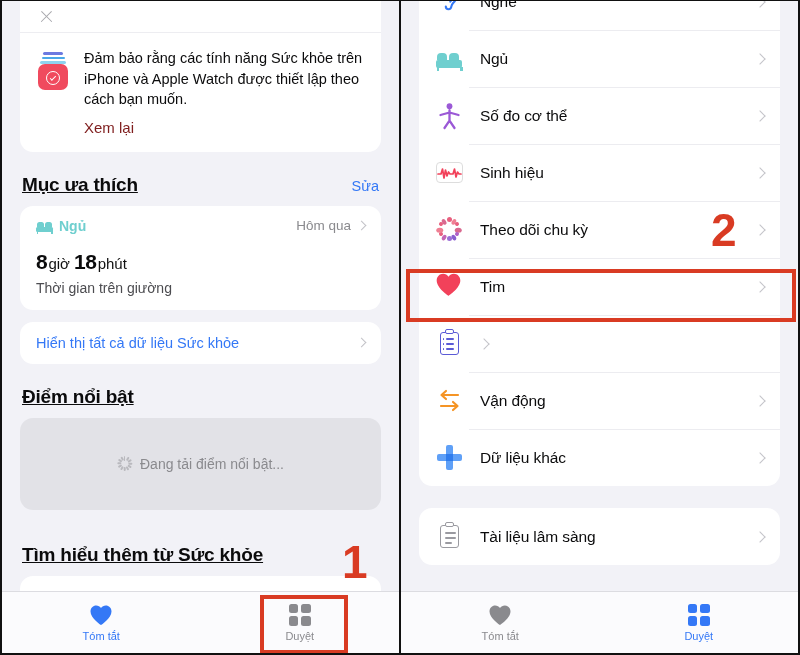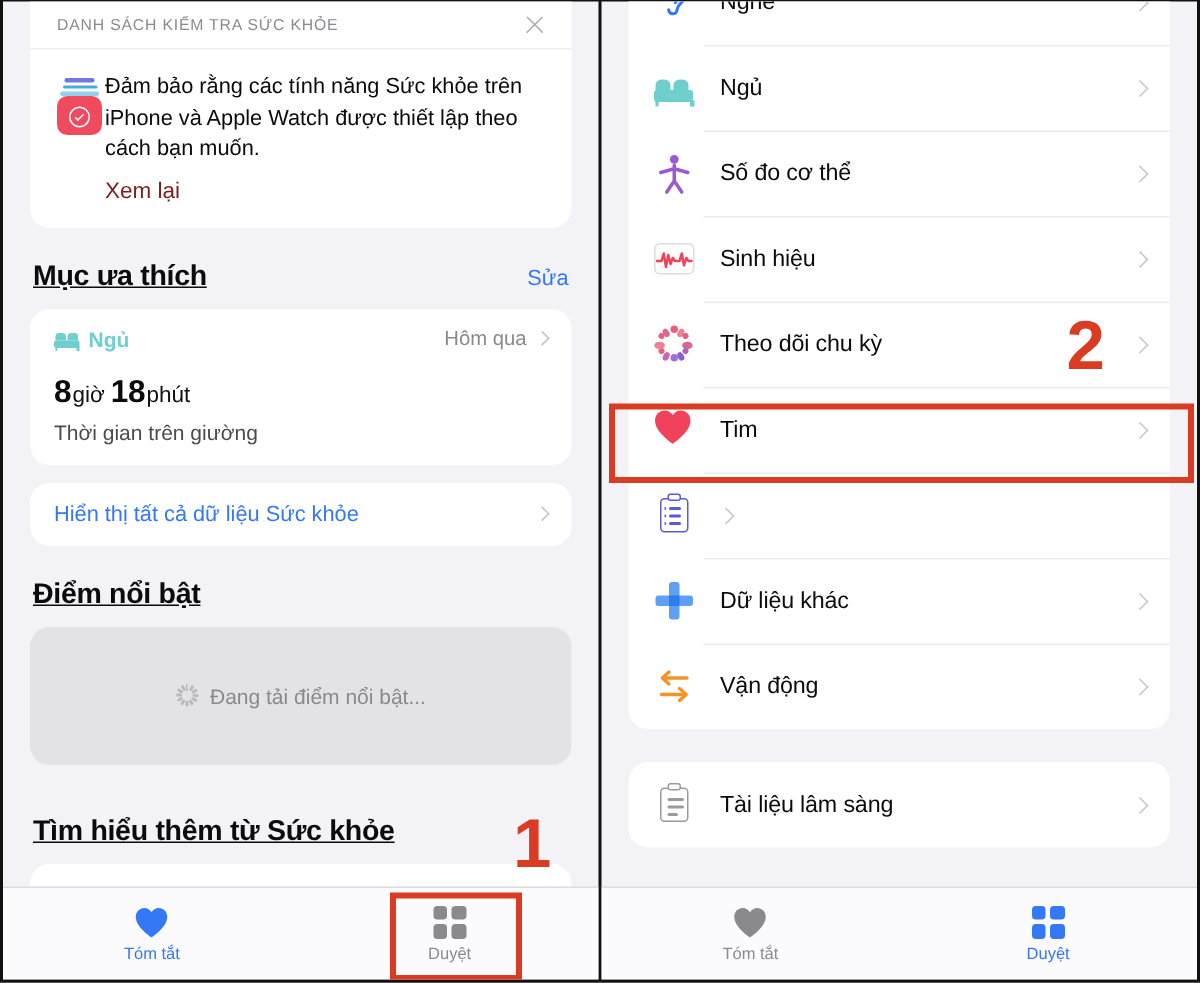--- a/index.html
+++ b/index.html
@@ -46,21 +46,21 @@
   .close-x {
     width: 17px; height: 17px; position: relative; cursor: pointer;
   }
   .close-x::before, .close-x::after {
     content:""; position:absolute; left:1px; top:8px; width:15px; height:1.4px;
     background:#a9a9ae; border-radius:1px;
   }
   .close-x::before { transform: rotate(45deg); }
   .close-x::after  { transform: rotate(-45deg); }
 
-  .checklist-body { display: flex; padding: 15px 18px 16px 16px; }
+  .checklist-body { display: flex; padding: 15px 18px 16px 16px; gap: 14px; }
   .checklist-text { flex: 1; }
   .checklist-msg {
     font-size: 14.5px; line-height: 1.42; color: #0b0b0c; font-weight: 500;
   }
   .checklist-link {
     margin-top: 9px; font-size: 15px; color: #7f1d1d; cursor: pointer;
   }
 
   
   .ck-icon { width: 34px; height: 40px; position: relative; flex: 0 0 34px; margin-top: 3px; }
@@ -224,21 +224,20 @@
 </head>
 <body>
 
 <div class="screens">
 
   <div class="phone left">
     <div class="scroll">
 
       <div class="card" style="margin-top:0;border-radius:0 0 13px 13px;">
         <div class="checklist-head">
-          <div class="checklist-title">DANH SÁCH KIỂM TRA SỨC KHỎE</div>
           <div class="close-x"></div>
         </div>
         <div class="checklist-body">
           <div class="ck-icon">
             <div class="bar b1"></div>
               <div class="bar b2"></div>
               <div class="bar b3"></div>
             <div class="box"></div>
               <div class="chk"></div>
           </div>
@@ -422,37 +421,37 @@
               <div class="d" style="top:10px"></div>
                 <div class="ln" style="top:10.2px"></div>
               <div class="d" style="top:15px"></div>
                 <div class="ln" style="top:15.2px"></div>
             </div>
           </div>
           <div class="chev-lg"></div>
         </div>
 
         <div class="list-row">
+          <div class="list-icon">
+            <svg width="29" height="29" viewBox="0 0 29 29">
+              <path d="M23 9H7M11 5L6.5 9 11 13" fill="none" stroke="#f59425" stroke-width="2.2" stroke-linecap="round" stroke-linejoin="round"></path>
+              <path d="M6 20h16M18 16l4.5 4L18 24" fill="none" stroke="#f59425" stroke-width="2.2" stroke-linecap="round" stroke-linejoin="round"></path>
+            </svg>
+          </div>
+          <div class="list-label">Vận động</div>
+          <div class="chev-lg"></div>
+        </div>
+
+        <div class="list-row">
           <div class="list-icon ic-plus">
             <div class="v"></div>
               <div class="h"></div>
               <div class="c"></div>
           </div>
           <div class="list-label">Dữ liệu khác</div>
-          <div class="chev-lg"></div>
-        </div>
-
-        <div class="list-row">
-          <div class="list-icon">
-            <svg width="29" height="29" viewBox="0 0 29 29">
-              <path d="M23 9H7M11 5L6.5 9 11 13" fill="none" stroke="#f59425" stroke-width="2.2" stroke-linecap="round" stroke-linejoin="round"></path>
-              <path d="M6 20h16M18 16l4.5 4L18 24" fill="none" stroke="#f59425" stroke-width="2.2" stroke-linecap="round" stroke-linejoin="round"></path>
-            </svg>
-          </div>
-          <div class="list-label">Vận động</div>
           <div class="chev-lg"></div>
         </div>
       </div>
 
       <div class="list-card" style="margin-top:22px;">
         <div class="list-row">
           <div class="list-icon">
             <div class="ic-clip-gray">
               <div class="tab"></div>
               <div class="ln" style="top:6px;width:11px"></div>

